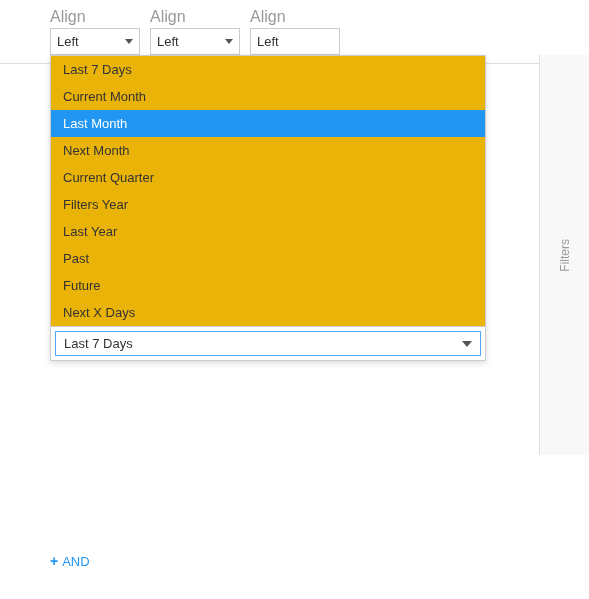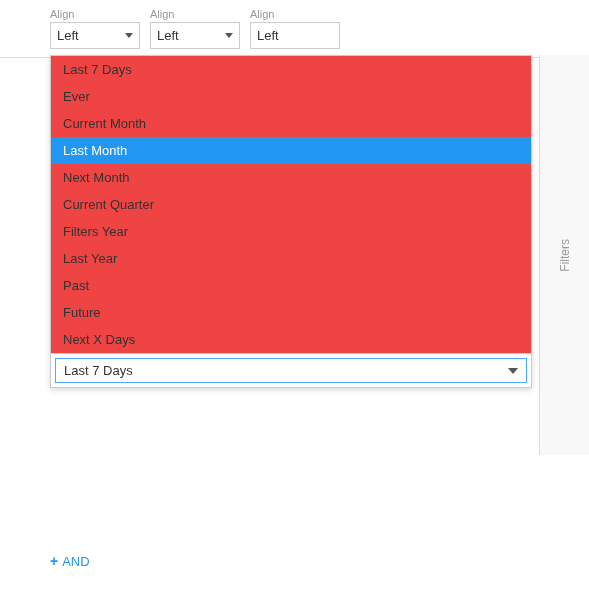--- a/index.html
+++ b/index.html
@@ -36,21 +36,21 @@
     }
 
     .align-group {
       display: flex;
       flex-direction: column;
       gap: 2px;
     }
 
     .align-label {
       color: #999;
-      font-size: 11px;
+      font-size: 16px;
     }
 
     .align-select {
       display: flex;
       align-items: center;
       border: 1px solid #ccc;
       background: #fff;
       padding: 5px 6px;
       cursor: pointer;
       width: 90px;
@@ -68,22 +68,22 @@
       border-right: 4px solid transparent;
       border-top: 5px solid #555;
       display: inline-block;
     }
 
     
     .dropdown-container {
       position: absolute;
       top: 55px;
       left: 50px;
-      width: 482px;
-      background: #ef4444;
+      width: 436px;
+      background: #eab308;
       border: 1px solid #ccc;
       box-shadow: 0 2px 6px rgba(0,0,0,0.15);
       z-index: 100;
     }
 
     .dropdown-list {
       max-height: 430px;
       overflow-y: auto;
       overflow-x: hidden;
     }
@@ -213,21 +213,20 @@
       <span class="align-label">Align</span>
       <div class="align-select">
         <span>Left</span>
       </div>
     </div>
   </div>
 
   <div class="dropdown-container">
     <div class="dropdown-list" id="dropdown-list">
     <div class="dropdown-item">Last 7 Days</div>
-        <div class="dropdown-item">Ever</div>
         <div class="dropdown-item">Current Month</div>
         <div class="dropdown-item selected">Last Month</div>
         <div class="dropdown-item">Next Month</div>
         <div class="dropdown-item">Current Quarter</div>
         <div class="dropdown-item">Filters Year</div>
         <div class="dropdown-item">Last Year</div>
         <div class="dropdown-item">Past</div>
         <div class="dropdown-item">Future</div>
         <div class="dropdown-item">Next X Days</div>
       </div>

